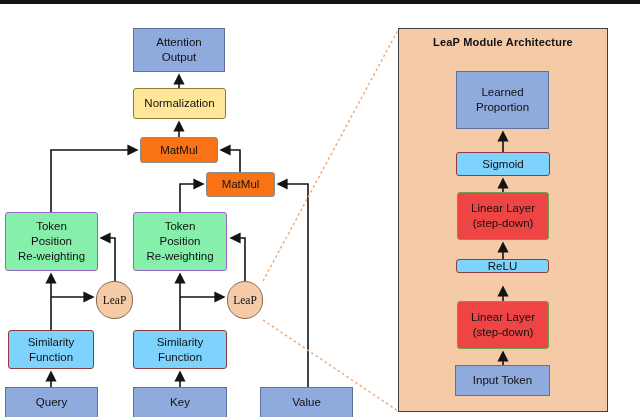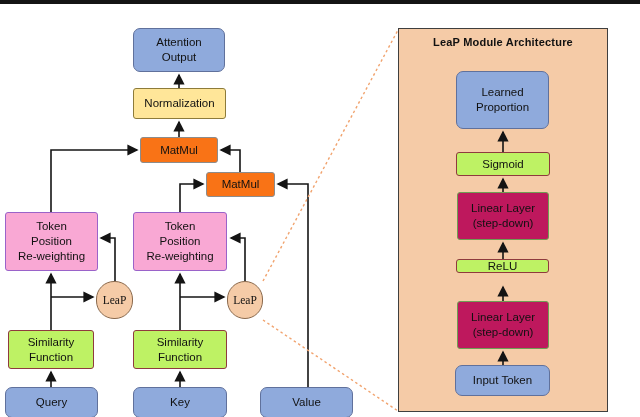--- a/index.html
+++ b/index.html
@@ -13,31 +13,31 @@
     background:#F5CBA7;border:1.5px solid #3f3f3f;box-sizing:border-box;z-index:1;
   }
   .panel-title{
     position:absolute;left:398px;top:36px;width:210px;text-align:center;
     font-size:11px;font-weight:700;letter-spacing:.2px;z-index:3;
   }
   svg.connectors{position:absolute;left:0;top:0;width:640px;height:417px;z-index:2;pointer-events:none;}
   .box{
     position:absolute;display:flex;align-items:center;justify-content:center;
     text-align:center;box-sizing:border-box;z-index:3;
-    font-size:11.5px;line-height:1.28;white-space:pre-line;border-radius:7px;
+    font-size:11.5px;line-height:1.28;white-space:pre-line;
   }
   .rect{border:1px solid #5f6f92;}
   .round{border-radius:3px;}
   .blue{background:#8FAADC;border:1px solid #60719c;}
   .yellow{background:#FFE699;border:1px solid #8d7b3a;}
   .gray{background:#f97316;border:1px solid #8c8c8c;}
-  .purple{background:#f9a8d4;border:1px solid #9a63c9;}
+  .purple{background:#86efac;border:1px solid #9a63c9;}
   .tan{background:#F5CBA7;border:1px solid #8a6a4e;}
-  .red{background:#bef264;border:1px solid #8f3a3e;}
-  .green{background:#be185d;border:1px solid #6e9e53;}
+  .red{background:#7dd3fc;border:1px solid #8f3a3e;}
+  .green{background:#ef4444;border:1px solid #6e9e53;}
   .small{border-radius:18px;font-family:Liberation Serif, serif;}
 </style>
 </head>
 <body>
 
 <div id="stage">
 
   <div class="topbar"></div>
 
   <div class="panel"></div>

